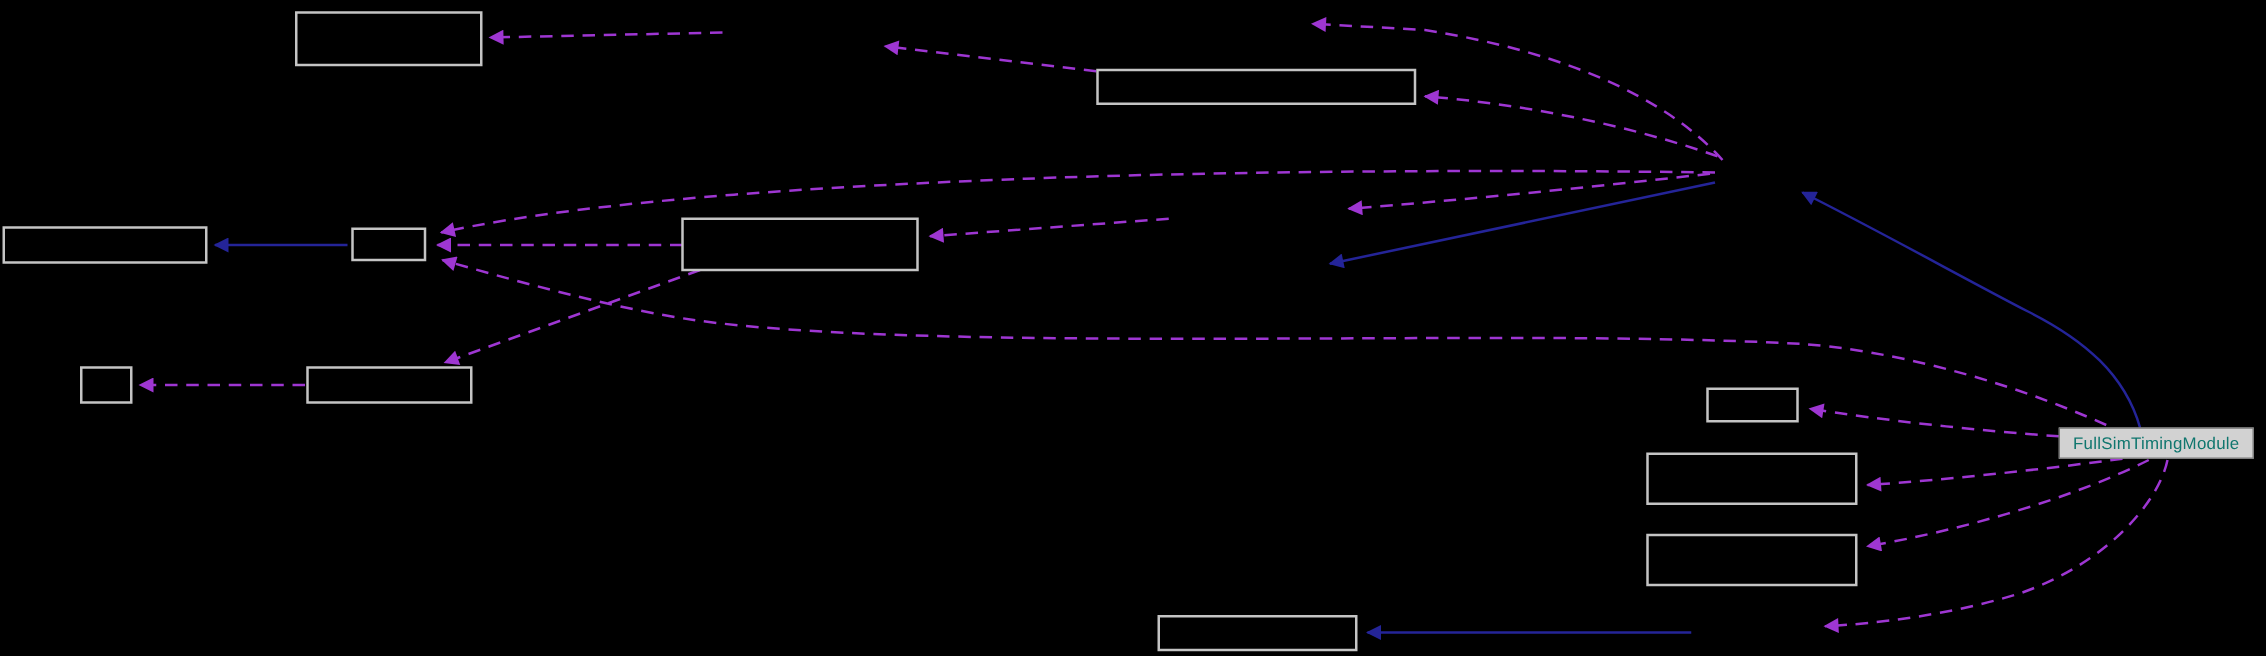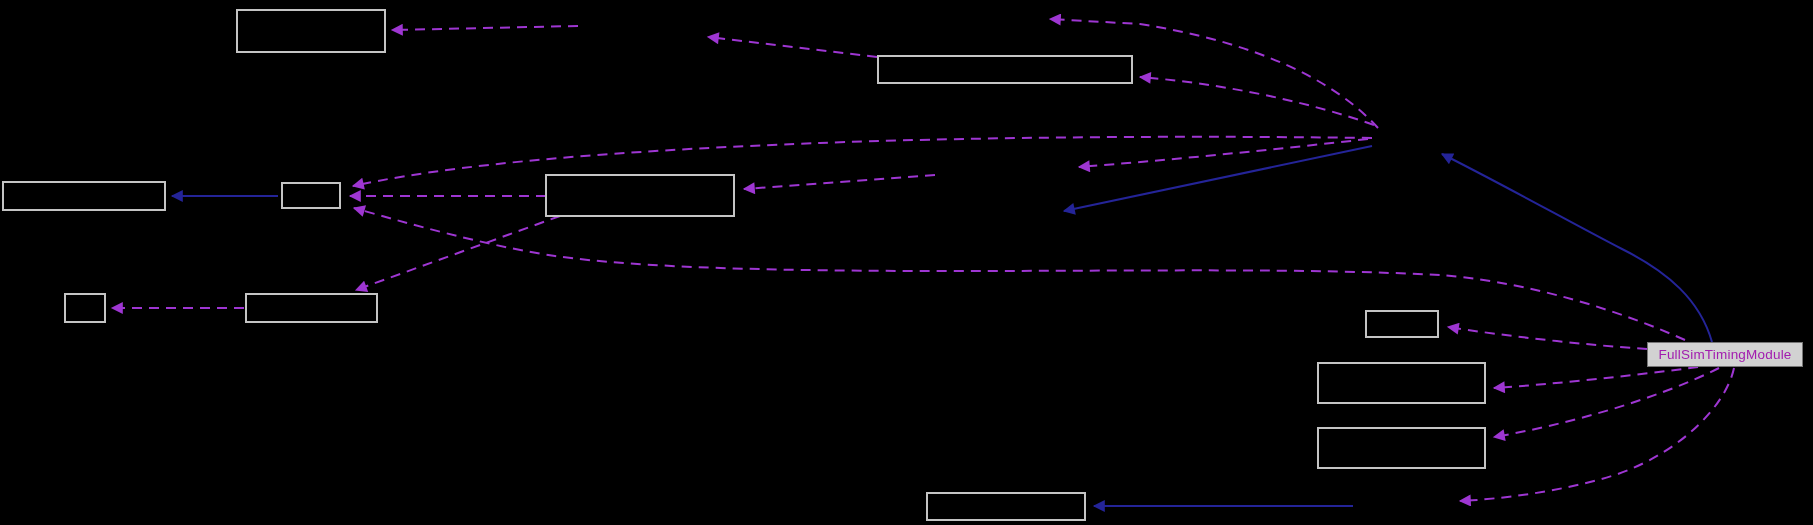--- a/index.html
+++ b/index.html
@@ -68,14 +68,14 @@
       <rect x="3" y="182" width="162" height="28" fill="#000000" stroke="#c4c4c4" stroke-width="2"></rect>
       <rect x="282" y="183" width="58" height="25" fill="#000000" stroke="#c4c4c4" stroke-width="2"></rect>
       <rect x="546" y="175" width="188" height="41" fill="#000000" stroke="#c4c4c4" stroke-width="2"></rect>
       <rect x="65" y="294" width="40" height="28" fill="#000000" stroke="#c4c4c4" stroke-width="2"></rect>
       <rect x="246" y="294" width="131" height="28" fill="#000000" stroke="#c4c4c4" stroke-width="2"></rect>
       <rect x="1366" y="311" width="72" height="26" fill="#000000" stroke="#c4c4c4" stroke-width="2"></rect>
       <rect x="1318" y="363" width="167" height="40" fill="#000000" stroke="#c4c4c4" stroke-width="2"></rect>
       <rect x="1318" y="428" width="167" height="40" fill="#000000" stroke="#c4c4c4" stroke-width="2"></rect>
       <rect x="927" y="493" width="158" height="27" fill="#000000" stroke="#c4c4c4" stroke-width="2"></rect>
     </svg>
-  <div class="node-label" style="left: 1647px; top: 342px; width: 156px; height: 25px; background: rgb(210, 210, 210); border: 1px solid rgb(118, 118, 118); color: #a21caf;">FullSimTimingModule</div>
+  <div class="node-label" style="left: 1647px; top: 342px; width: 156px; height: 25px; background: rgb(210, 210, 210); border: 1px solid rgb(118, 118, 118); color: #0f766e;">FullSimTimingModule</div>
 </div>
 
 </body></html>

